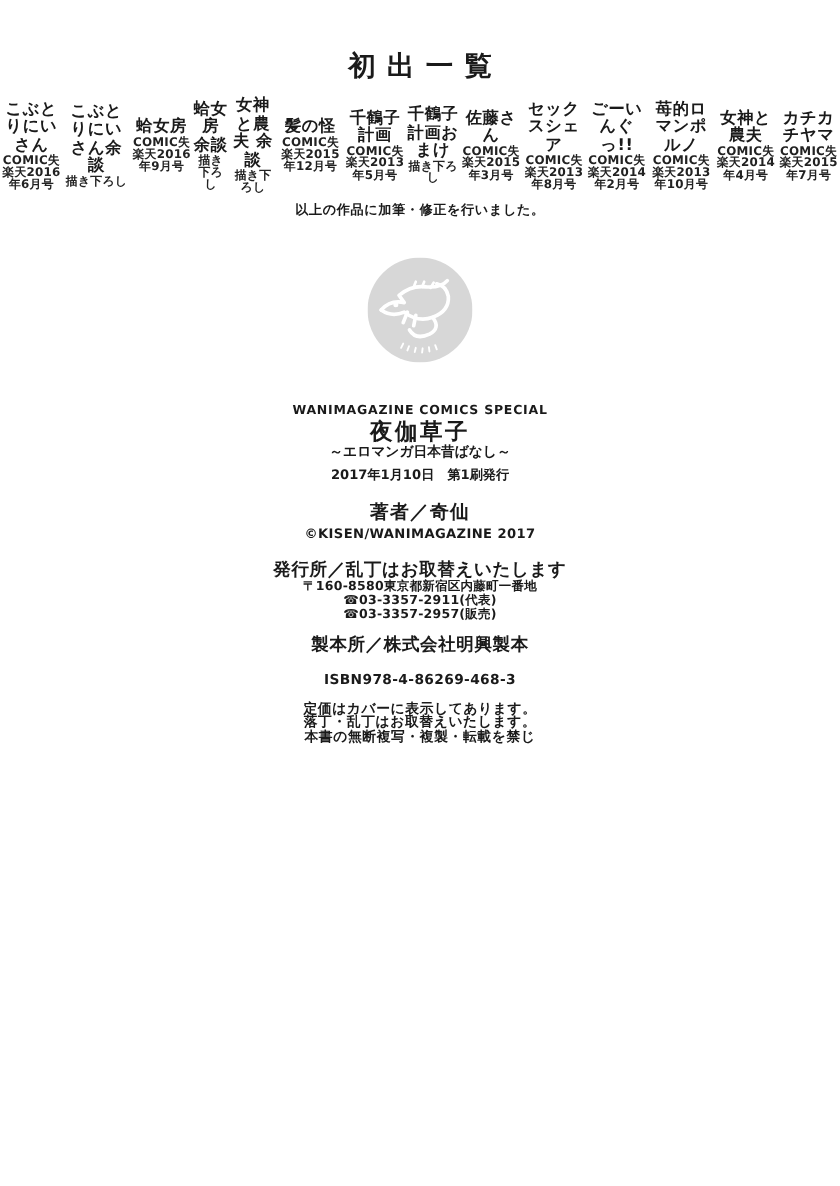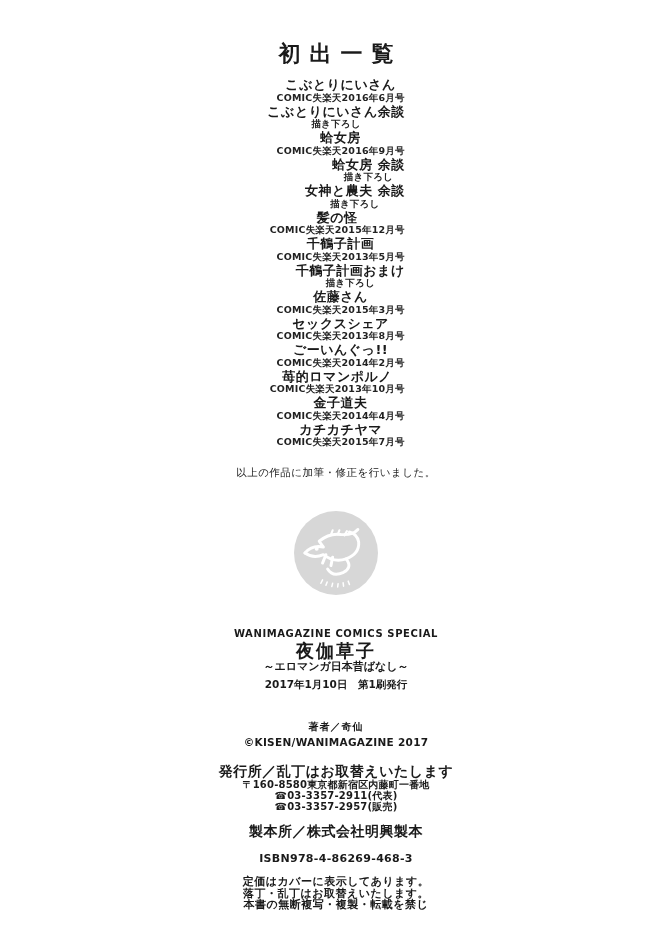--- a/index.html
+++ b/index.html
@@ -22,41 +22,41 @@
     text-align: center;
   }
   .page-title {
     margin: 42px 0 12px 0;
     font-size: 22px;
     font-weight: bold;
     letter-spacing: 9px;
     padding-left: 9px; 
     line-height: 1.1;
   }
-  .works { display: flex; flex-direction: column; align-items: flex-end; }
+  .works { display: flex; flex-direction: row; align-items: center; }
   .work-entry { margin: 0 0 2.5px 0; }
   .work-title {
     display: block;
     font-size: 13px;
     font-weight: bold;
     line-height: 14.5px;
     letter-spacing: 0.5px;
   }
   .work-source {
     display: block;
     font-size: 9.5px;
     font-weight: bold;
     line-height: 9.5px;
     letter-spacing: 0.2px;
     color: #222;
   }
   .revision-note {
-    margin: 17px 0 0 0;
+    margin: 3px 0 0 0;
     font-size: 10.5px;
-    font-weight: normal;
+    font-weight: bold;
     letter-spacing: 0.5px;
   }
   .logo-wrap {
     margin-top: 31px;
     width: 84px;
     height: 84px;
   }
   .colophon {
     margin-top: 33px;
     display: flex;
@@ -81,22 +81,22 @@
     font-size: 11px;
     font-weight: bold;
     line-height: 1.0;
   }
   .print-info {
     margin: 6px 0 0 0;
     font-size: 10.5px;
     font-weight: bold;
   }
   .author-line {
-    margin: 28px 0 0 0;
-    font-size: 10px;
+    margin: 13px 0 0 0;
+    font-size: 15px;
     font-weight: bold;
     letter-spacing: 1px;
     text-align: right;
   }
   .copyright-line {
     margin: 2px 0 0 0;
     font-size: 10.5px;
     font-weight: bold;
     letter-spacing: 0.3px;
   }
@@ -181,21 +181,21 @@
   </div>
       <div class="work-entry">
     <span class="work-title">ごーいんぐっ!!</span>
     <span class="work-source">COMIC失楽天2014年2月号</span>
   </div>
       <div class="work-entry">
     <span class="work-title">苺的ロマンポルノ</span>
     <span class="work-source">COMIC失楽天2013年10月号</span>
   </div>
       <div class="work-entry">
-    <span class="work-title">金子道夫</span>
+    <span class="work-title">女神と農夫</span>
     <span class="work-source">COMIC失楽天2014年4月号</span>
   </div>
       <div class="work-entry">
     <span class="work-title">カチカチヤマ</span>
     <span class="work-source">COMIC失楽天2015年7月号</span>
   </div>
     </div>
 
   <p class="revision-note">以上の作品に加筆・修正を行いました。</p>
 

